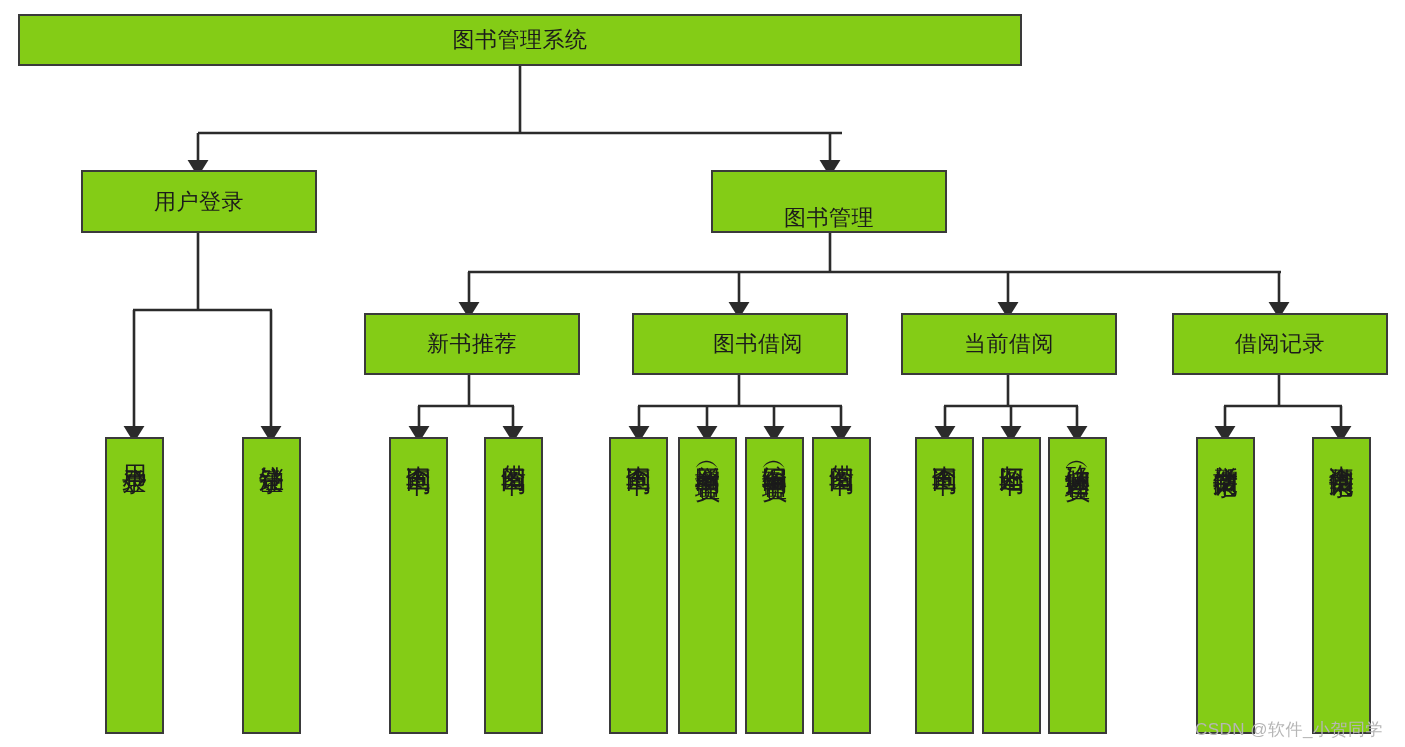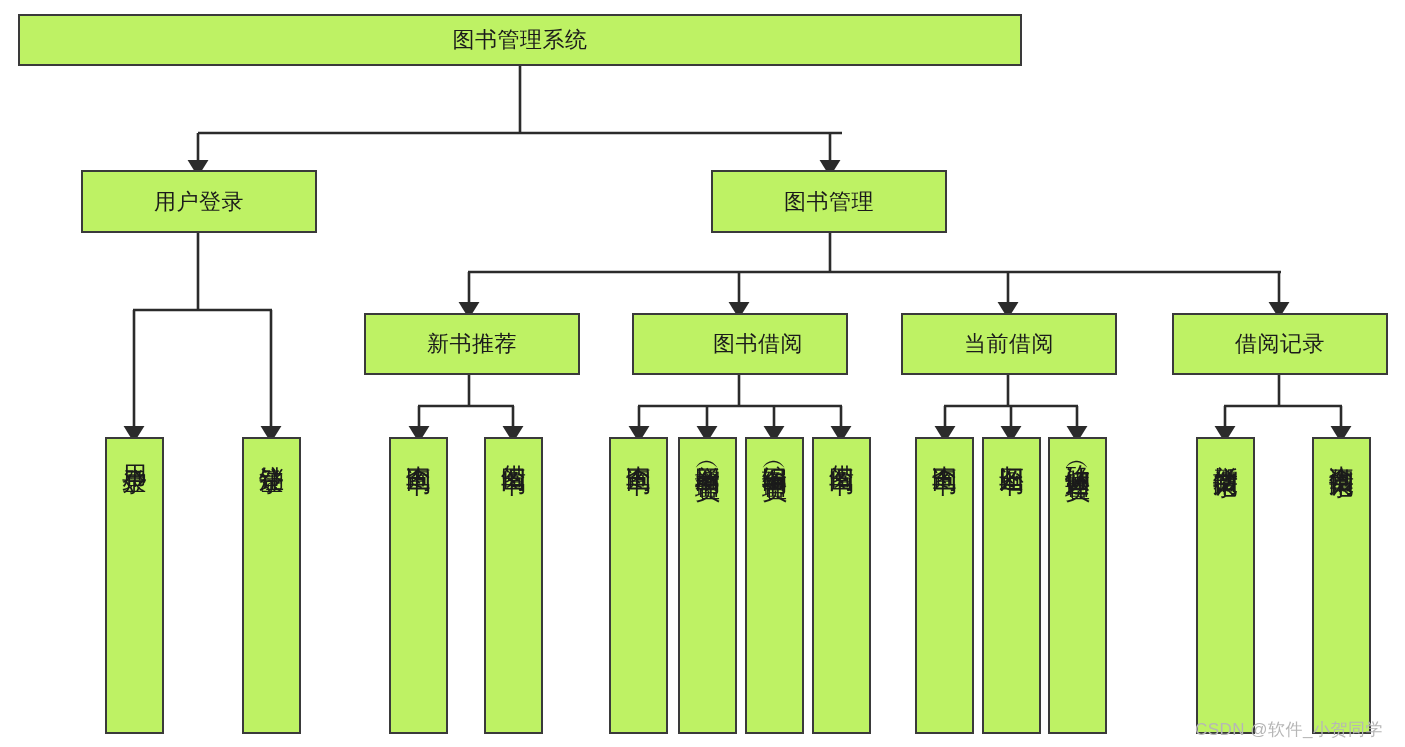--- a/index.html
+++ b/index.html
@@ -23,21 +23,21 @@
     position: absolute;
     left: 0;
     top: 0;
     width: 1405px;
     height: 747px;
     pointer-events: none;
   }
   .node {
     position: absolute;
     box-sizing: border-box;
-    background: #bef264;
+    background: #84cc16;
     border: 2.5px solid #3a3a3a;
     display: flex;
     align-items: center;
     justify-content: center;
     color: #1b1b1b;
   }
   .node .lbl {
     display: block;
     text-align: center;
     line-height: 1.18;
@@ -127,21 +127,21 @@
     </g>
   </svg>
 
   <div class="node horiz" style="left:18px; top:14px; width:1004px; height:52px;">
     <span class="lbl">图书管理系统</span>
   </div>
 
   <div class="node horiz" style="left:81px; top:170px; width:236px; height:63px;">
     <span class="lbl">用户登录</span>
   </div>
-  <div class="node horiz" style="left:711px; top:170px; width:236px; height:63px;">
+  <div class="node horiz" style="left:711px; top:170px; width:236px; height:63px;align-items:flex-end;">
     <span class="lbl">图书管理</span>
   </div>
 
   <div class="node horiz" style="left:364px; top:313px; width:216px; height:62px;">
     <span class="lbl">新书推荐</span>
   </div>
   <div class="node horiz" style="left:632px; top:313px; width:216px; height:62px;padding-left:36px;">
     <span class="lbl">图书借阅</span>
   </div>
   <div class="node horiz" style="left:901px; top:313px; width:216px; height:62px;">

